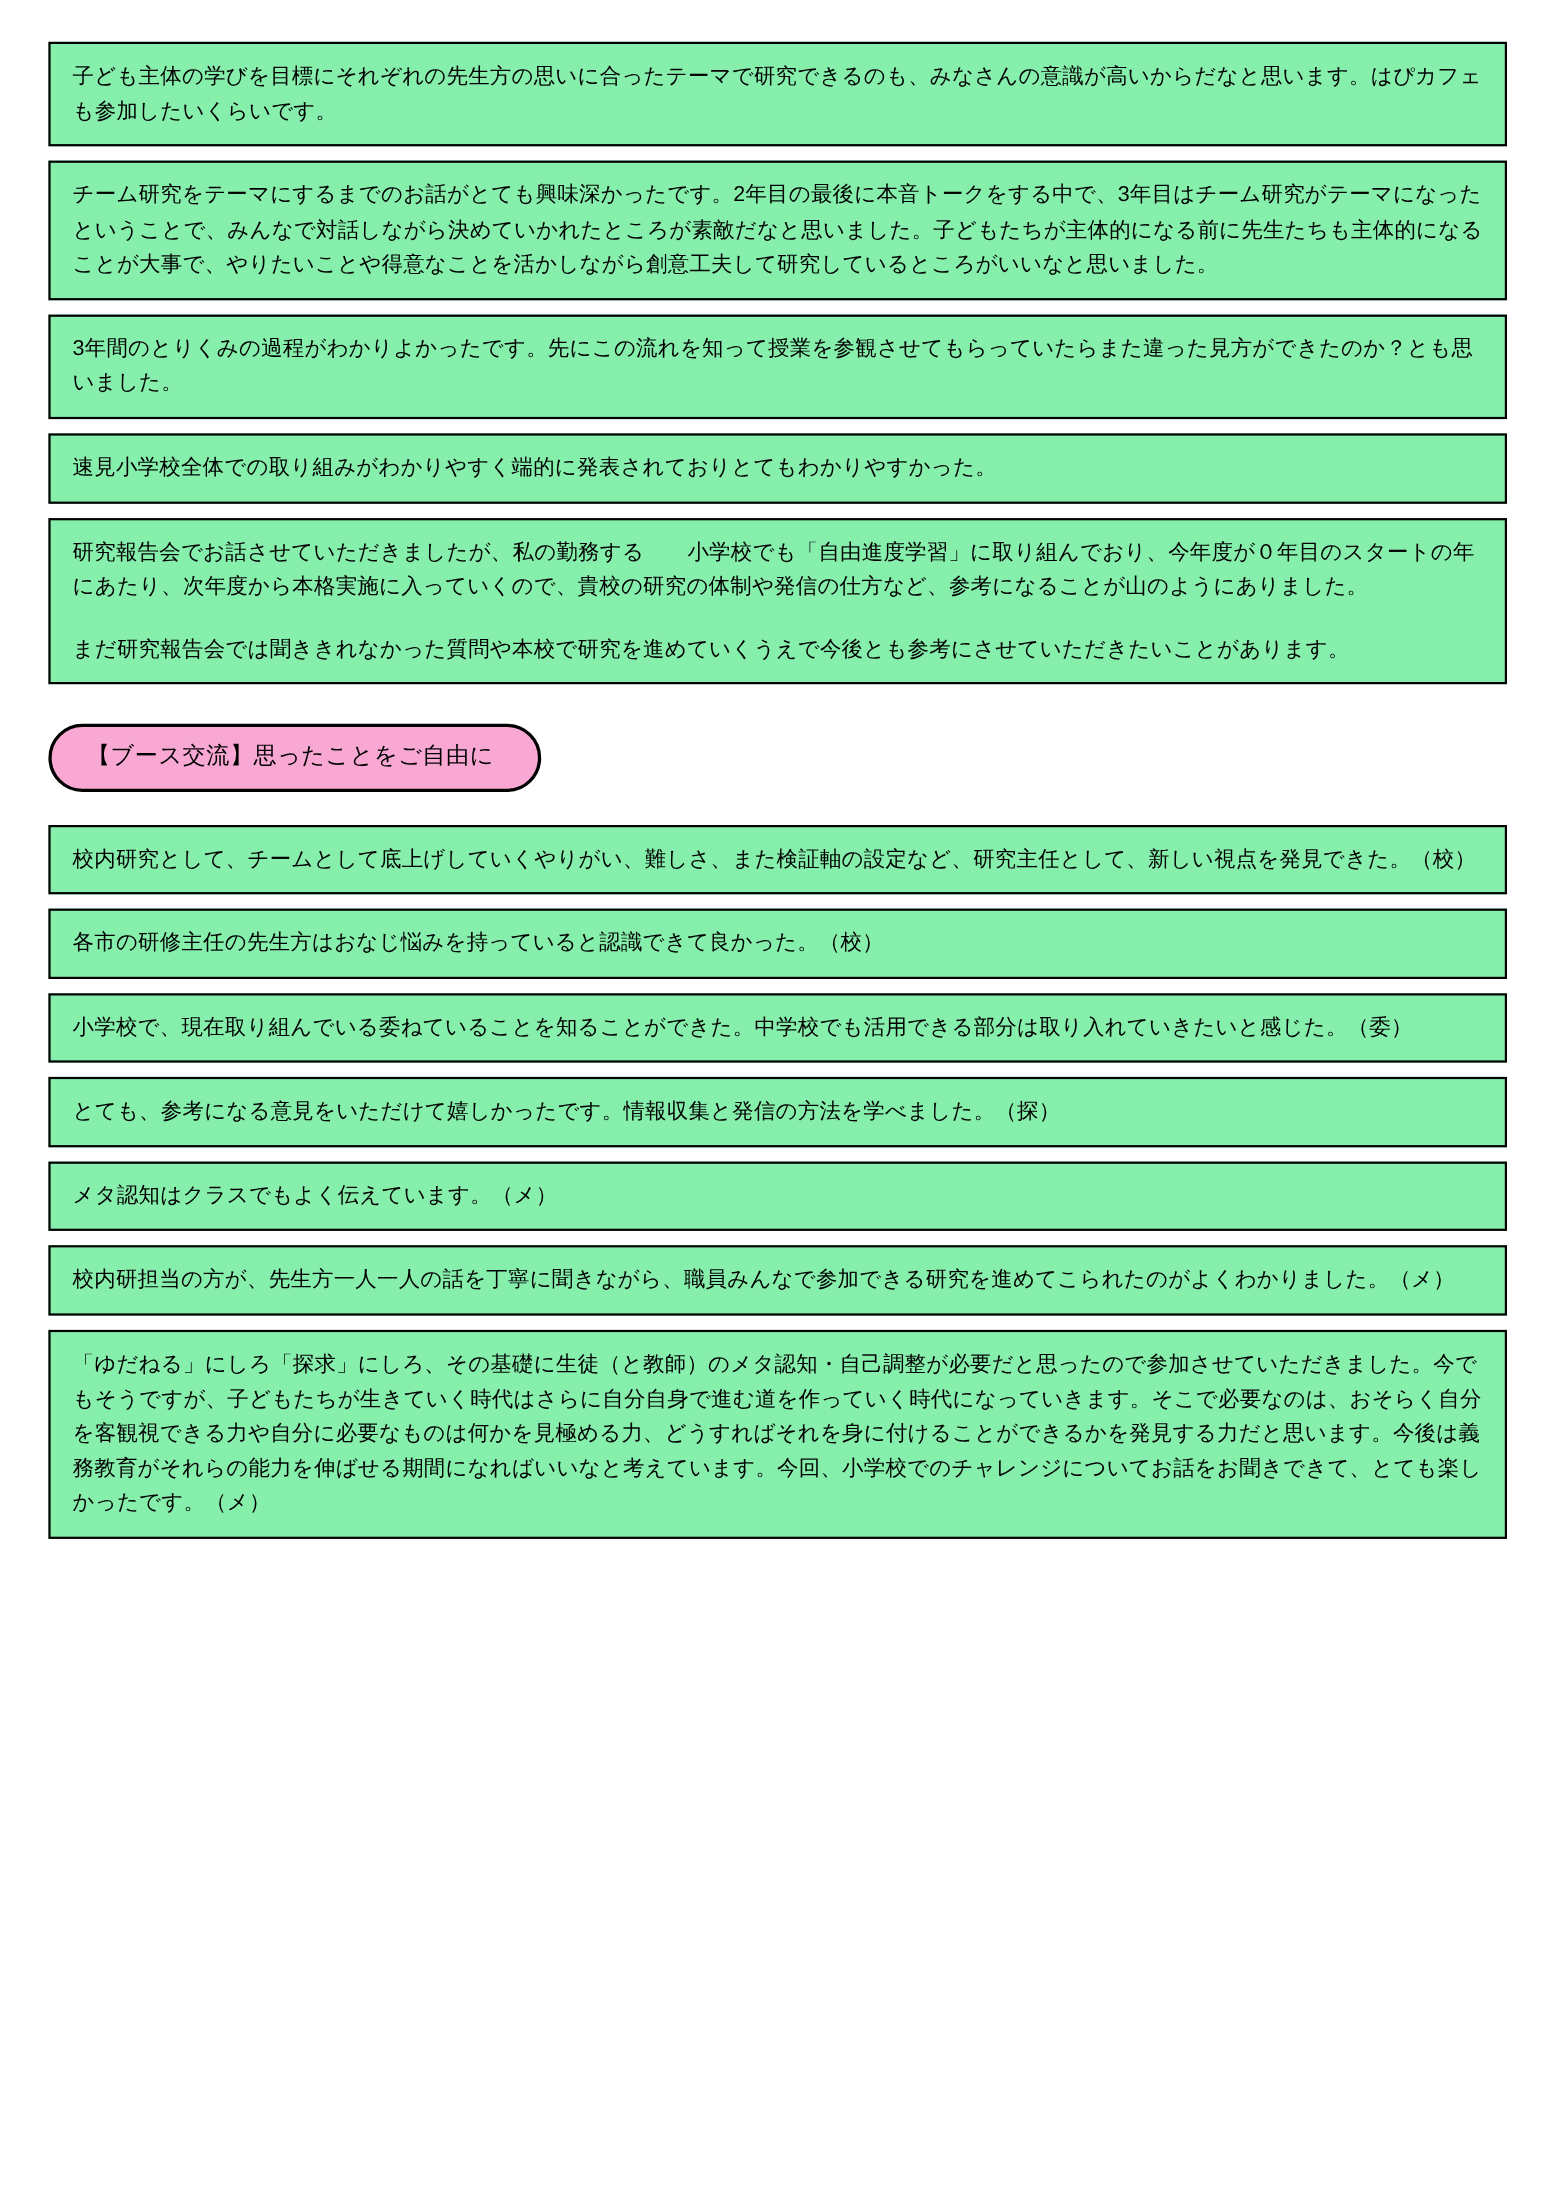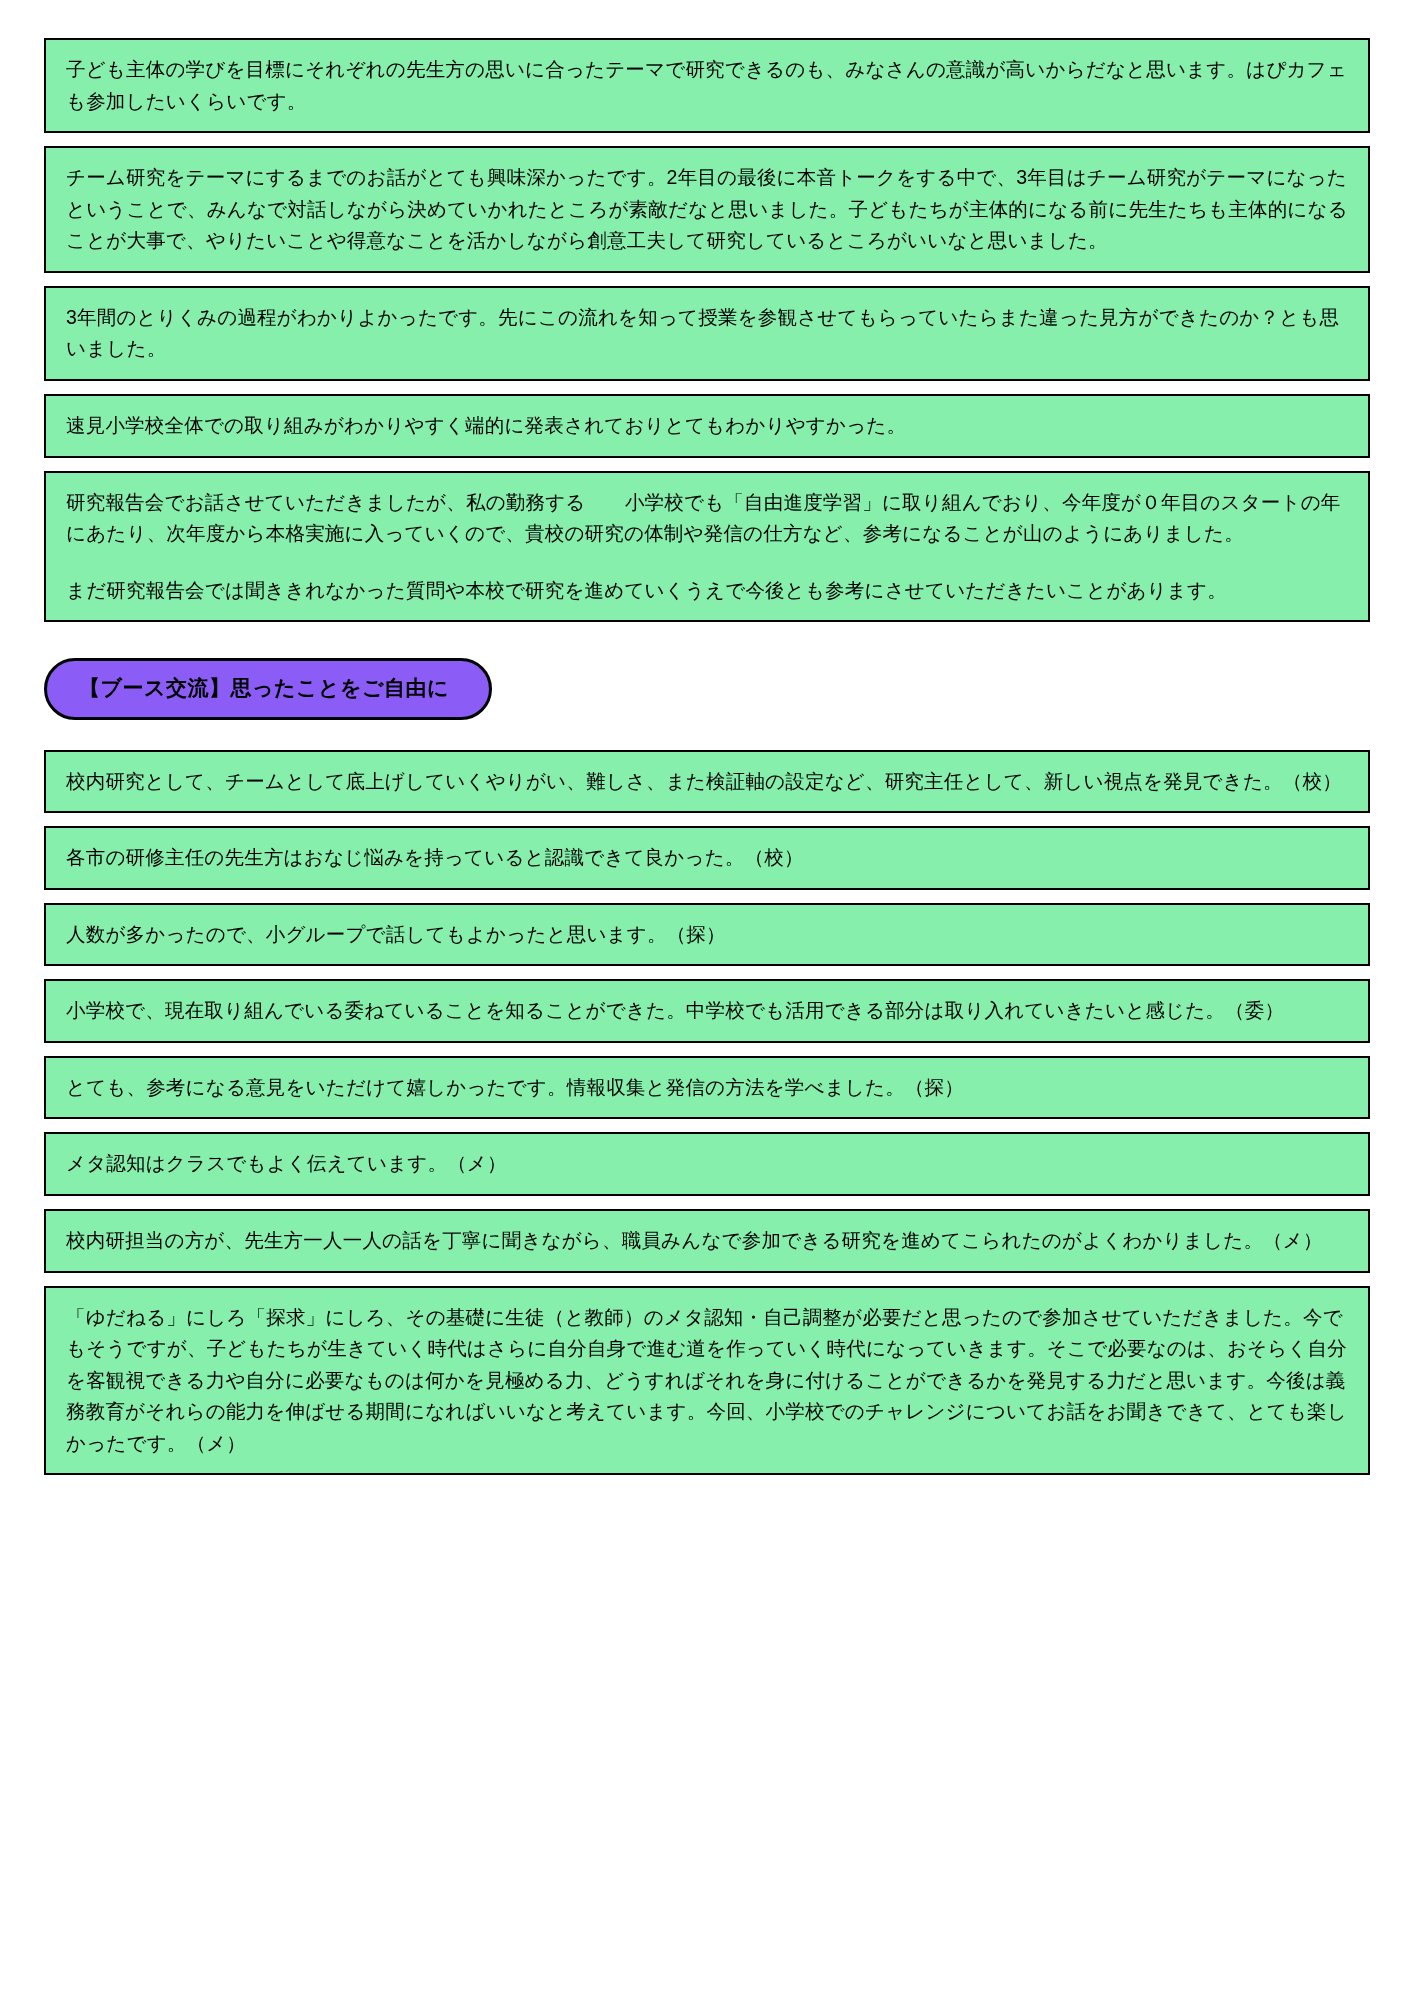--- a/index.html
+++ b/index.html
@@ -47,24 +47,24 @@
     margin-top: 36px;
     margin-bottom: 30px;
     display: block;
   }
   .heading-pill {
     display: inline-block;
     border: 3px solid #000000;
     border-radius: 34px;
     padding: 14px 40px 16px 32px;
     font-size: 21px;
-    font-weight: bold;
+    font-weight: normal;
     line-height: 1.2;
     letter-spacing: 0.5px;
-    background: #8b5cf6;
+    background: #f9a8d4;
   }
 </style>
 </head>
 <body>
 
 <div class="page">
 
   <div class="section">
     <div class="comment-list">
 
@@ -102,23 +102,20 @@
 
       <div class="comment-box">
         <p>校内研究として、チームとして底上げしていくやりがい、難しさ、また検証軸の設定など、研究主任として、新しい視点を発見できた。（校）</p>
       </div>
 
 
       <div class="comment-box">
         <p>各市の研修主任の先生方はおなじ悩みを持っていると認識できて良かった。（校）</p>
       </div>
 
-      <div class="comment-box">
-        <p>人数が多かったので、小グループで話してもよかったと思います。（探）</p>
-      </div>
 
       <div class="comment-box">
         <p>小学校で、現在取り組んでいる委ねていることを知ることができた。中学校でも活用できる部分は取り入れていきたいと感じた。（委）</p>
       </div>
 
       <div class="comment-box">
         <p>とても、参考になる意見をいただけて嬉しかったです。情報収集と発信の方法を学べました。（探）</p>
       </div>
 
       <div class="comment-box">

